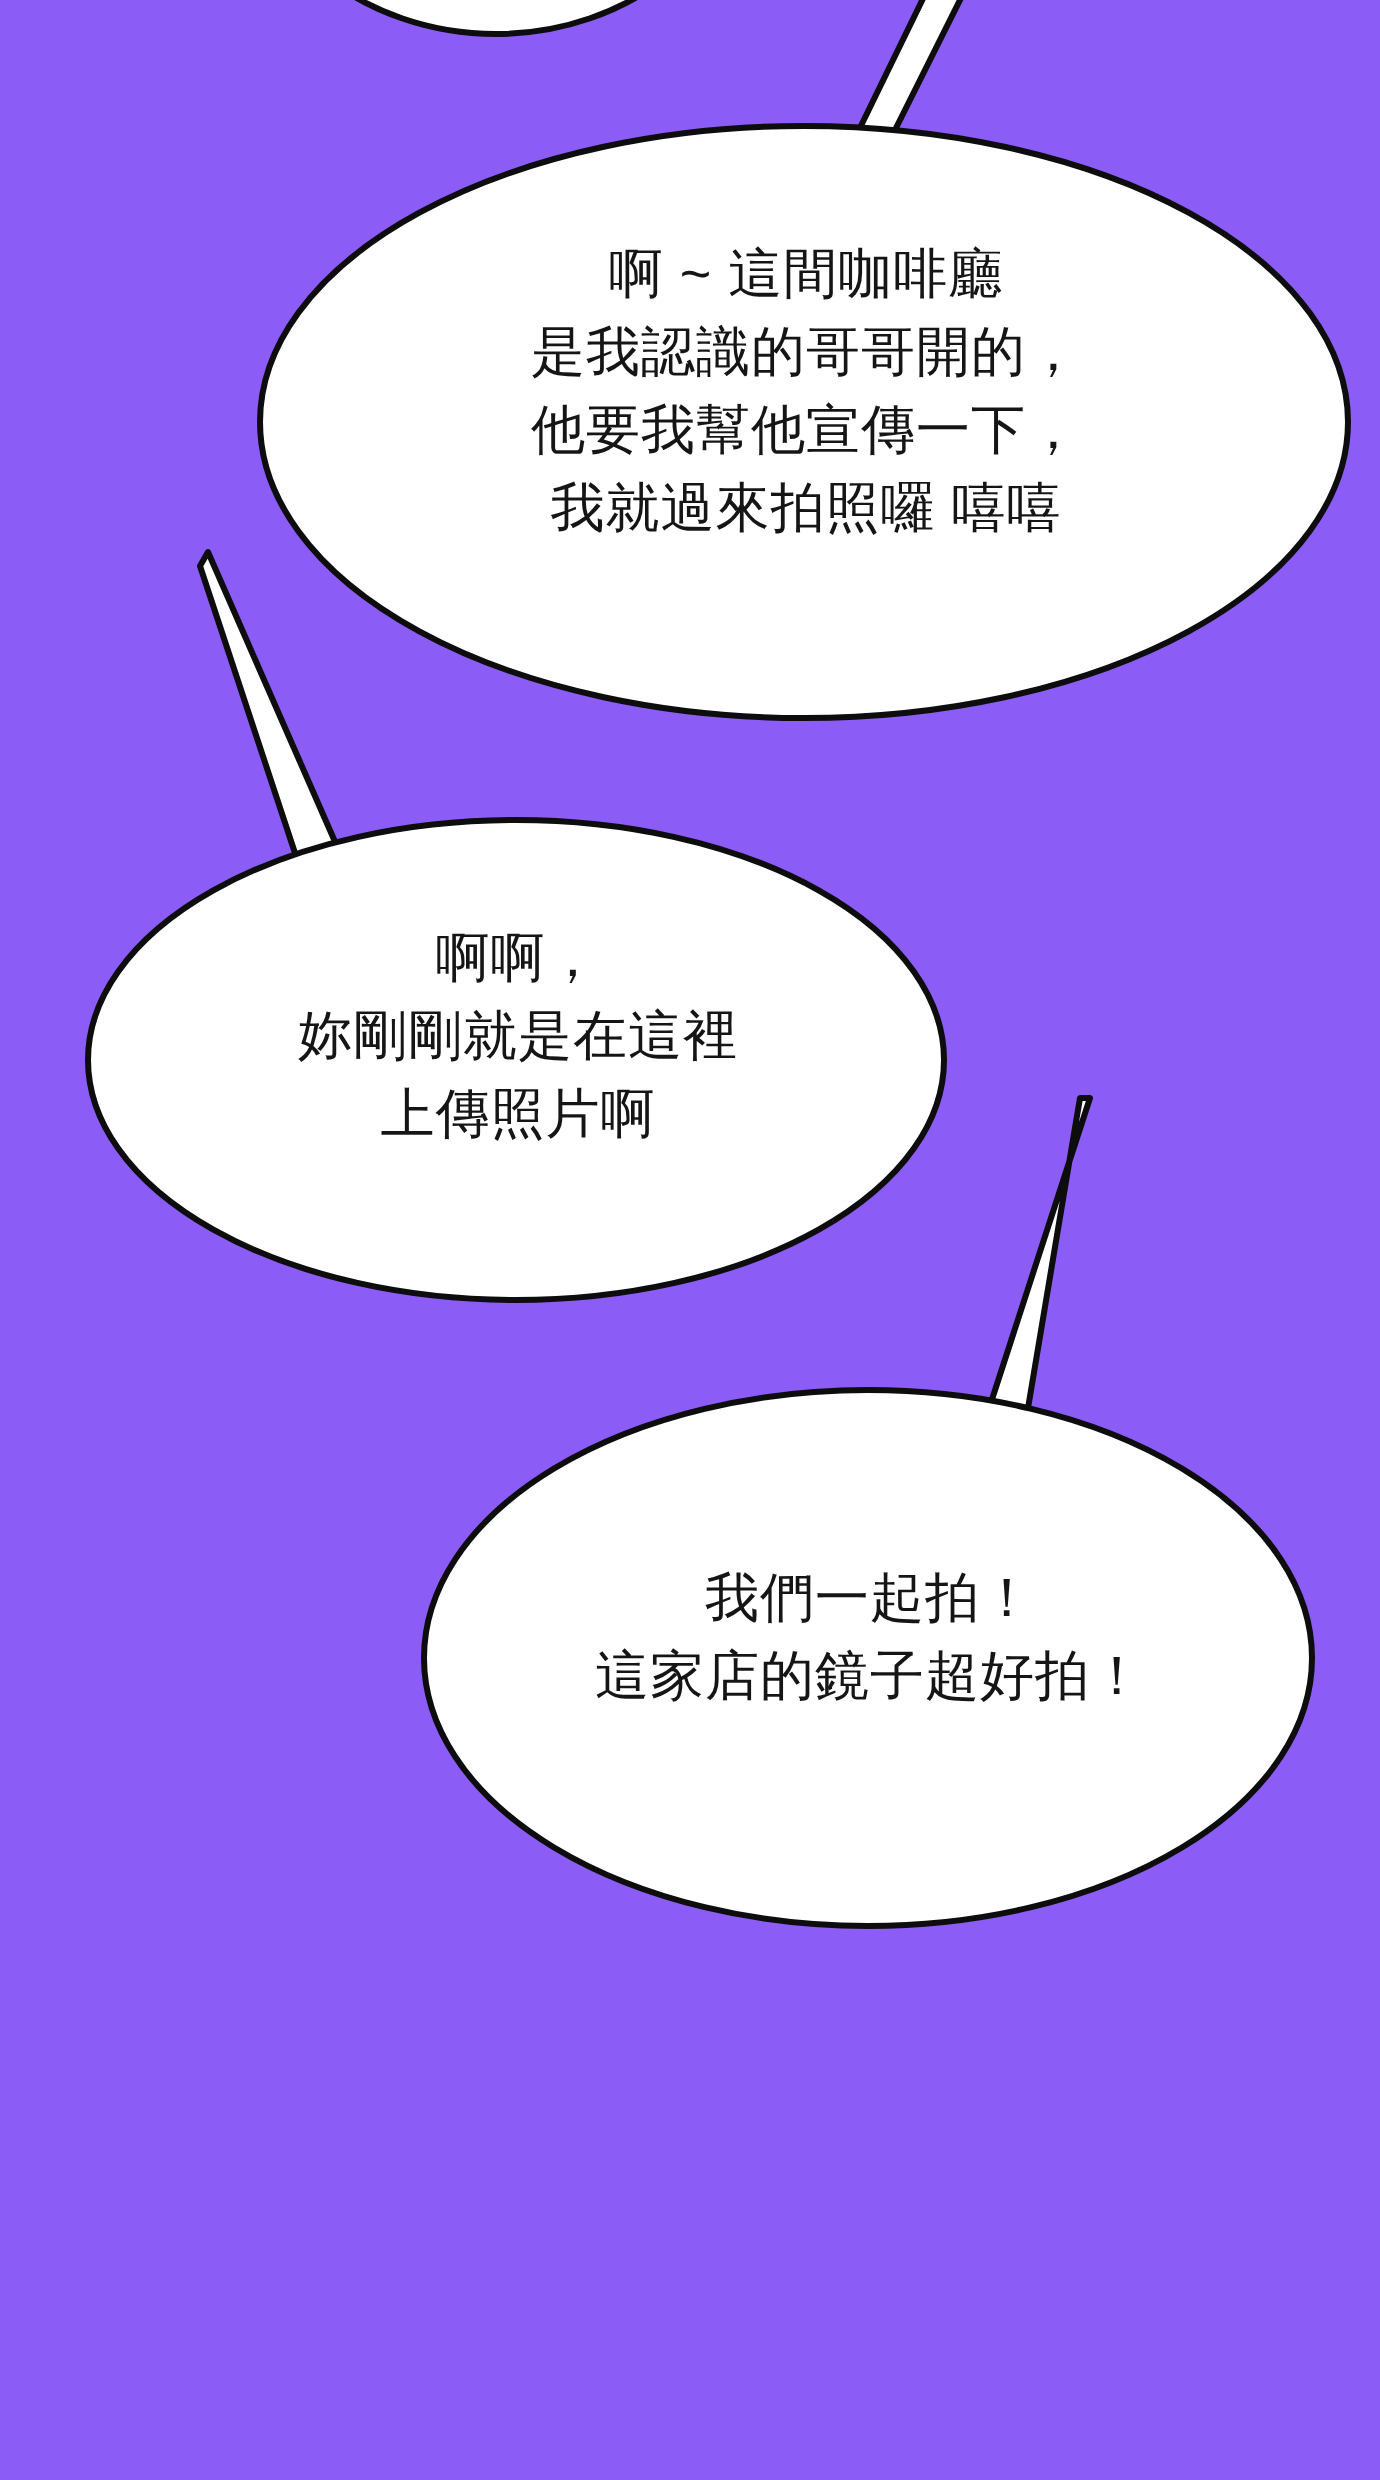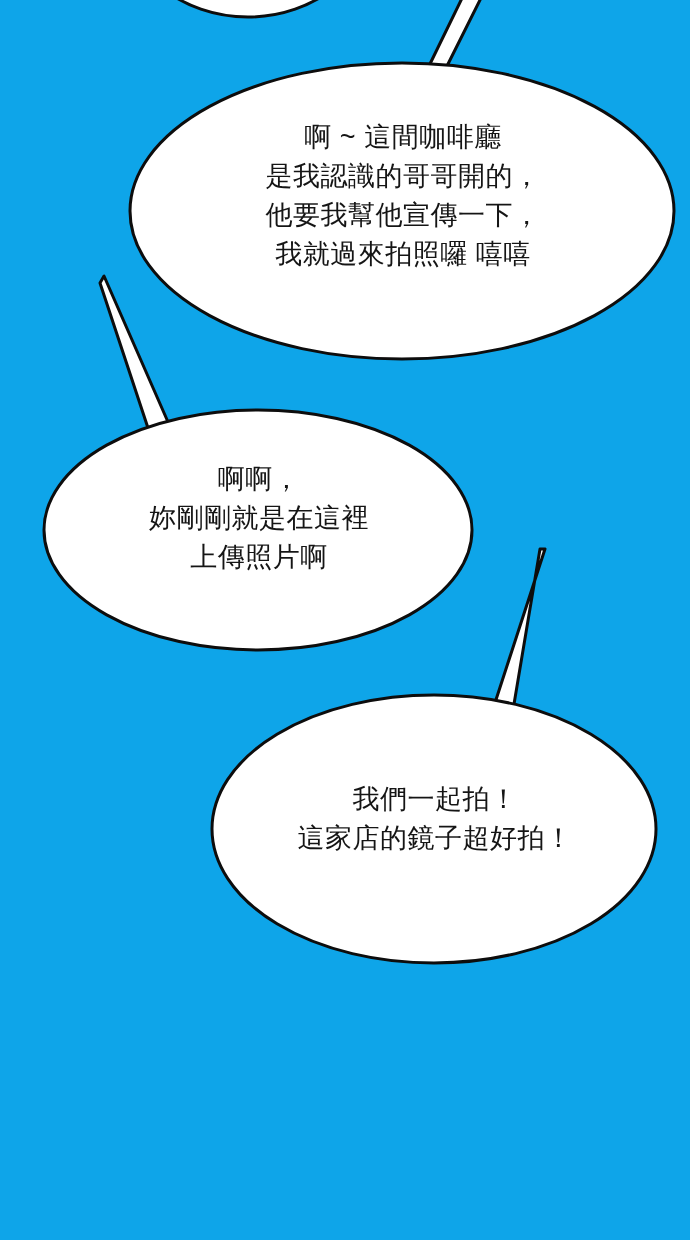--- a/index.html
+++ b/index.html
@@ -8,21 +8,21 @@
     padding: 0;
     background: #ffffff;
   }
   body {
     font-family: "Liberation Sans", "DejaVu Sans", sans-serif;
   }
   #panel {
     position: relative;
     width: 690px;
     height: 1240px;
-    background: #0ea5e9;
+    background: #8b5cf6;
     overflow: hidden;
   }
   #panel-svg {
     position: absolute;
     top: 0;
     left: 0;
     width: 690px;
     height: 1240px;
     display: block;
   }

